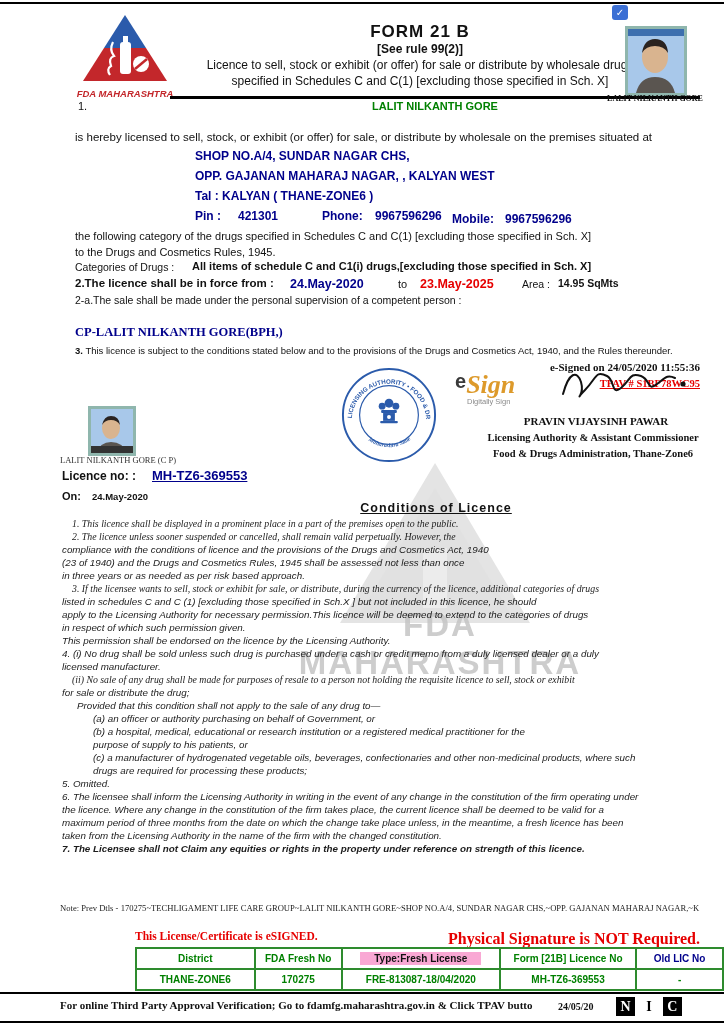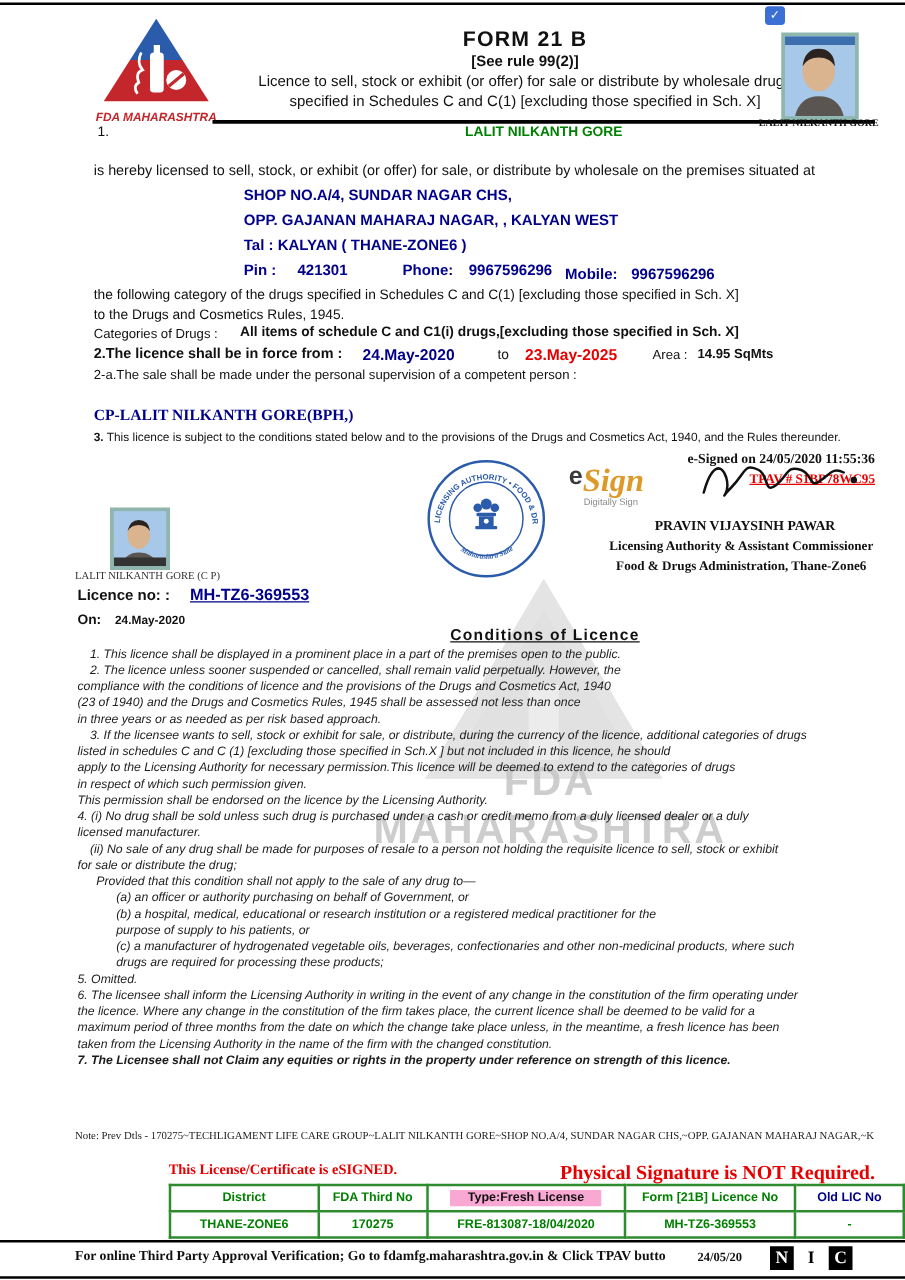--- a/index.html
+++ b/index.html
@@ -30,21 +30,21 @@
   .photo-strip{position:absolute;left:0;top:0;width:100%;height:7px;background:#3d6fae;}
   .photo-strip.bot{top:auto;bottom:0;background:#333;}
 
   
   .addr{left:195px;font-size:12px;}
 
   
   #cond-title{left:150px;top:501px;width:572px;font-size:12.5px;text-decoration:underline;letter-spacing:1px;}
   #conditions-list{left:62px;top:517px;width:640px;font-size:9.8px;font-style:italic;color:#1c1c1c;}
   .cond-line{line-height:13px;white-space:nowrap;}
-  .ind1{padding-left:10px;}
+  .ind1{padding-left:10px;font-family:Liberation Serif, serif;}
   .ind2{padding-left:15px;}
   .ind3{padding-left:31px;}
   .cond-line.bold{font-weight:bold;}
 
   
   #watermark{left:275px;top:458px;width:330px;height:190px;opacity:0.5;pointer-events:none;}
   #wm-text{position:absolute;left:0;top:148px;width:330px;text-align:center;
            font-size:33px;font-weight:bold;color:#8a8a8a;letter-spacing:2px;
            font-family:"Liberation Sans",sans-serif;opacity:.85;}
 
@@ -239,21 +239,21 @@
 
   <div class="abs ser" style="left:60px;top:903px;width:664px;font-size:8.6px;white-space:nowrap;overflow:hidden;color:#222;">Note:  Prev Dtls - 170275~TECHLIGAMENT LIFE CARE GROUP~LALIT NILKANTH GORE~SHOP NO.A/4, SUNDAR NAGAR CHS,~OPP. GAJANAN MAHARAJ NAGAR,~K</div>
 
   <div class="abs ser b red" style="left:135px;top:930px;font-size:11.5px;">This License/Certificate is eSIGNED.</div>
   <div class="abs ser b red rt" style="left:404px;top:930px;width:296px;">Physical Signature is NOT Required.</div>
 
   <table id="lic-table">
     <tbody>
         <tr>
       <td style="width:110px;" class="hdr-green">District</td>
-      <td style="width:78px;" class="hdr-green">FDA Third No</td>
+      <td style="width:78px;" class="hdr-green">FDA Fresh No</td>
       <td style="width:158px;padding:0;"><span class="gray-bg">Type:Fresh License</span></td>
       <td style="width:128px;" class="hdr-green">Form  [21B] Licence No</td>
       <td style="width:78px;" class="hdr-navy">Old LIC No</td>
     </tr>
     <tr>
       <td class="cell-green">THANE-ZONE6</td>
       <td class="cell-green">170275</td>
       <td class="cell-green">FRE-813087-18/04/2020</td>
       <td class="cell-green">MH-TZ6-369553</td>
       <td class="cell-green">-</td>

